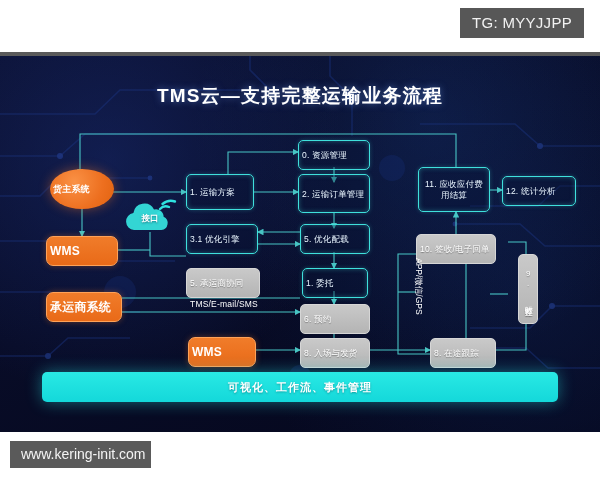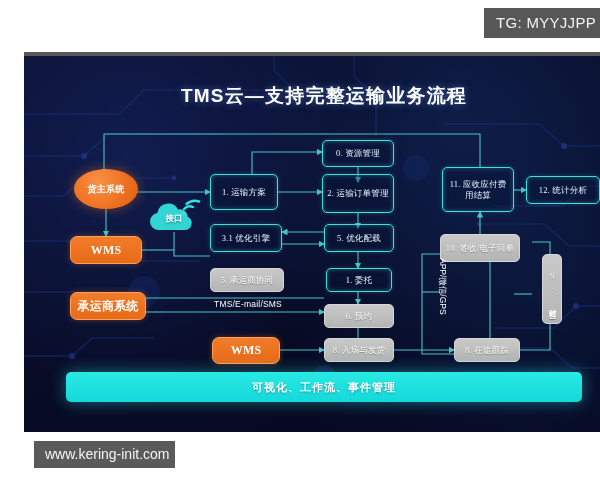--- a/index.html
+++ b/index.html
@@ -2,21 +2,21 @@
 <html><head>
 <meta charset="utf-8">
 <style>
   * { margin:0; padding:0; box-sizing:border-box; }
   html, body {
     width:600px; height:480px;
     background:#ffffff;
     font-family:"Liberation Sans", sans-serif;
     overflow:hidden;
   }
-  #root { position:relative; width:500px; height:480px; background:#fff;margin-left:24px; }
+  #root { position:relative; width:500px; height:480px; background:#fff; }
 
   
   .top-strip { position:absolute; left:0; top:0; width:600px; height:52px; background:#fff; }
   .tg-badge {
     position:absolute; right:16px; top:8px;
     background:#575757; color:#f2f2f2;
     font-size:15px; letter-spacing:.3px;
     padding:6px 12px 7px 12px; white-space:nowrap;
   }
   .divider-bar { position:absolute; left:0; top:52px; width:600px; height:4px; background:#5a5a5a; }
@@ -43,24 +43,24 @@
     font-size:19px; font-weight:bold; letter-spacing:1.2px;
     text-shadow:0 0 7px rgba(120,170,255,.5);
   }
 
   
   .wires { position:absolute; left:0; top:0; width:600px; height:376px; }
 
   
   .node {
     position:absolute;
-    display:flex; align-items:center; justify-content:center;
+    display:flex; align-items:center; 
     text-align:center; line-height:1.18;
     color:#ffffff; font-size:8.5px; letter-spacing:.2px;
-    border-radius:5px; padding:3px 3px;font-family:Liberation Serif, serif;
+    border-radius:5px; padding:14px 3px;
   }
   .node-outline {
     background:rgba(10,20,55,.35);
     border:1px solid #3fe0dc;
     box-shadow:0 0 5px rgba(63,224,220,.35) inset, 0 0 4px rgba(63,224,220,.25);
     color:#eaf6ff;
   }
   .node-gray {
     background:linear-gradient(180deg,#c9c9c9 0%,#b4b4b4 100%);
     border:1px solid #d6d6d6;

